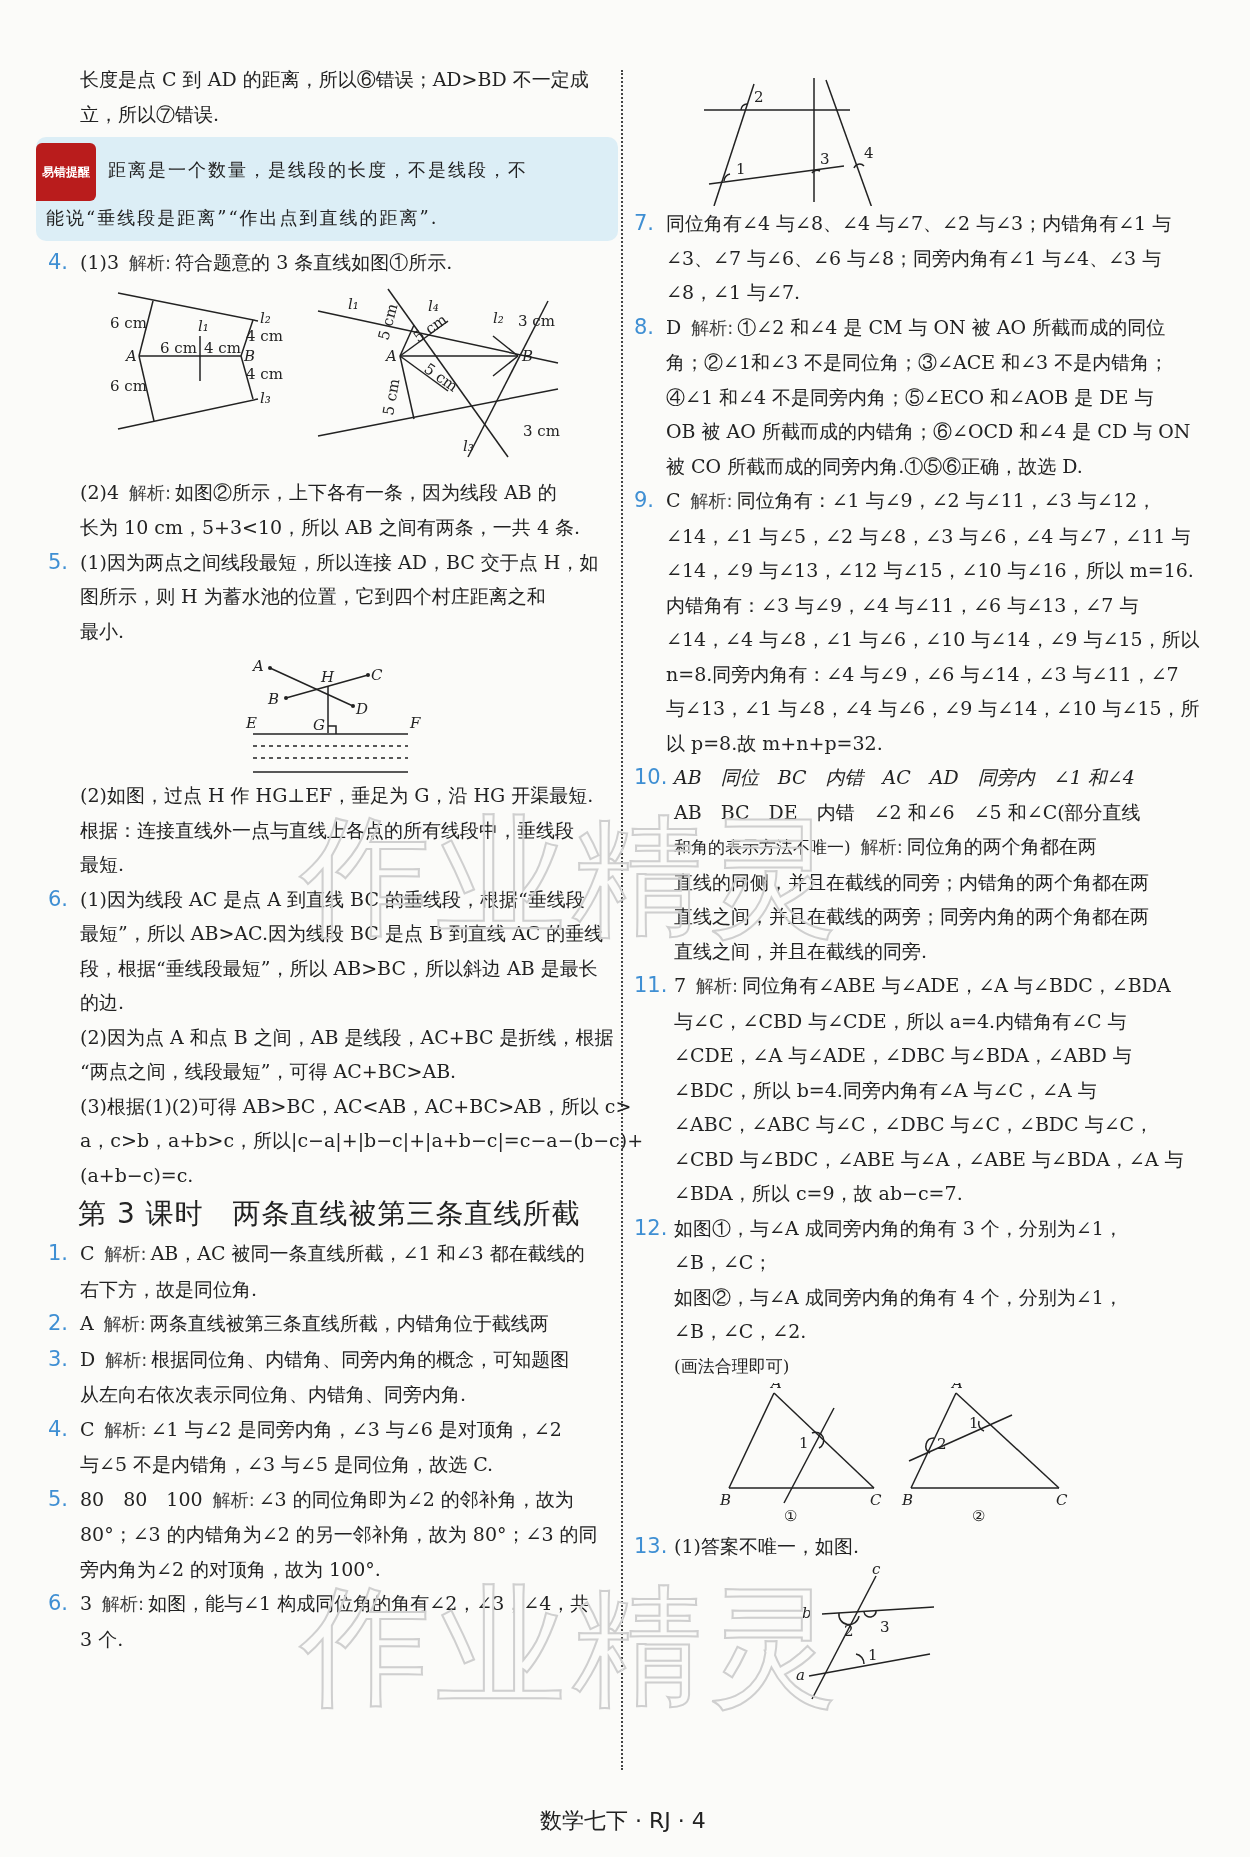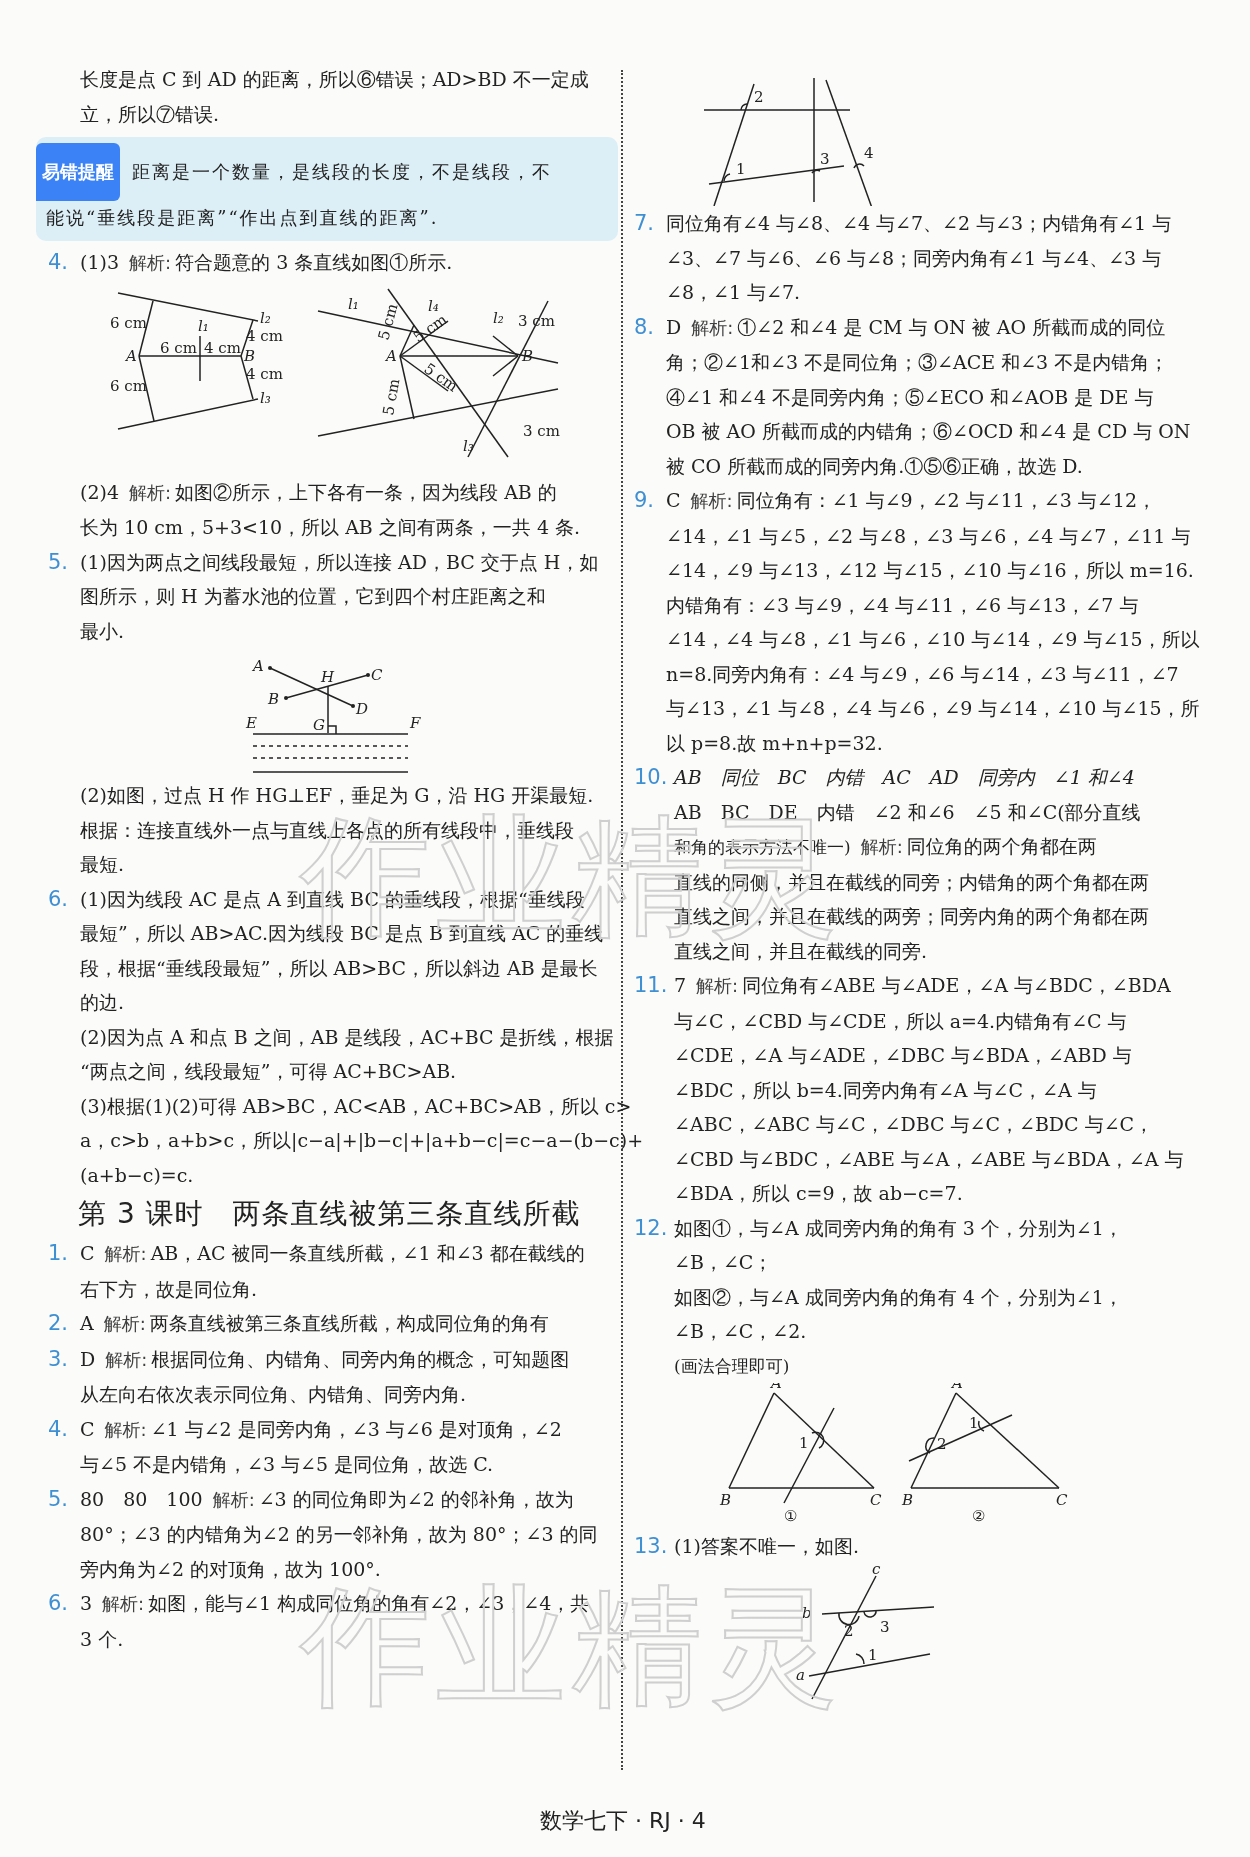--- a/index.html
+++ b/index.html
@@ -15,22 +15,22 @@
   .line { line-height:34.5px; white-space:nowrap; }
   .indent { padding-left:32px; }
   .num { font-family:"DejaVu Sans","Liberation Sans",sans-serif; color:#3f8fd3; font-size:21px; display:inline-block; width:32px; margin-left:0; }
   .num2 { width:40px; }
   .jx { font-family:"DejaVu Sans","Liberation Sans",sans-serif; color:#404040; font-size:18px; margin:16px 4px 0 10px; }
   .tip {
     position:relative; margin:6px -10px 4px -12px; padding:6px 12px 6px 10px;
     background:#dceef6; border-radius:10px; line-height:34px;
   }
   .tip-badge {
-    display:inline-block; background:#3b82f6; color:#fff; font-family:"DejaVu Sans","Liberation Sans",sans-serif;
-    font-weight:bold; font-size:18px; padding:12px 6px; border-radius:6px 6px 6px 0; margin-left:-10px; margin-right:12px;
+    display:inline-block; background:#b91c1c; color:#fff; font-family:"DejaVu Sans","Liberation Sans",sans-serif;
+    font-weight:bold; font-size:12px; padding:12px 6px; border-radius:6px 6px 6px 0; margin-left:-10px; margin-right:12px;
   }
   .tip-text { font-family:"DejaVu Serif","Liberation Serif",serif; font-size:18px; letter-spacing:2px; }
   .section-title {
     font-family:"DejaVu Sans","Liberation Sans",sans-serif; font-size:28px; color:#222; line-height:44px;
     padding-left:30px; letter-spacing:1px;
   }
   .fig { position:relative; }
   .footer {
     position:absolute; top:1806px; left:540px; font-family:"DejaVu Sans","Liberation Sans",sans-serif;
     font-size:22px; color:#222;
@@ -160,21 +160,21 @@
     <div class="line indent">“两点之间，线段最短”，可得 AC+BC&gt;AB.</div>
     <div class="line indent">(3)根据(1)(2)可得 AB&gt;BC，AC&lt;AB，AC+BC&gt;AB，所以 c&gt;</div>
     <div class="line indent">a，c&gt;b，a+b&gt;c，所以|c−a|+|b−c|+|a+b−c|=c−a−(b−c)+</div>
     <div class="line indent">(a+b−c)=c.</div>
 
     <div class="section-title">第 3 课时　两条直线被第三条直线所截</div>
 
     <div class="line"><span class="num">1.</span><span>C</span><span class="jx">解析:</span><span>AB，AC 被同一条直线所截，∠1 和∠3 都在截线的</span></div>
     <div class="line indent">右下方，故是同位角.</div>
 
-    <div class="line"><span class="num">2.</span><span>A</span><span class="jx">解析:</span><span>两条直线被第三条直线所截，构成同位角的角有</span></div>
+    <div class="line"><span class="num">2.</span><span>A</span><span class="jx">解析:</span><span>两条直线被第三条直线所截，内错角位于截线两</span></div>
 
     <div class="line"><span class="num">3.</span><span>D</span><span class="jx">解析:</span><span>根据同位角、内错角、同旁内角的概念，可知题图</span></div>
     <div class="line indent">从左向右依次表示同位角、内错角、同旁内角.</div>
 
     <div class="line"><span class="num">4.</span><span>C</span><span class="jx">解析:</span><span>∠1 与∠2 是同旁内角，∠3 与∠6 是对顶角，∠2</span></div>
     <div class="line indent">与∠5 不是内错角，∠3 与∠5 是同位角，故选 C.</div>
 
     <div class="line"><span class="num">5.</span><span>80　80　100</span><span class="jx">解析:</span><span>∠3 的同位角即为∠2 的邻补角，故为</span></div>
     <div class="line indent">80°；∠3 的内错角为∠2 的另一邻补角，故为 80°；∠3 的同</div>
     <div class="line indent">旁内角为∠2 的对顶角，故为 100°.</div>

